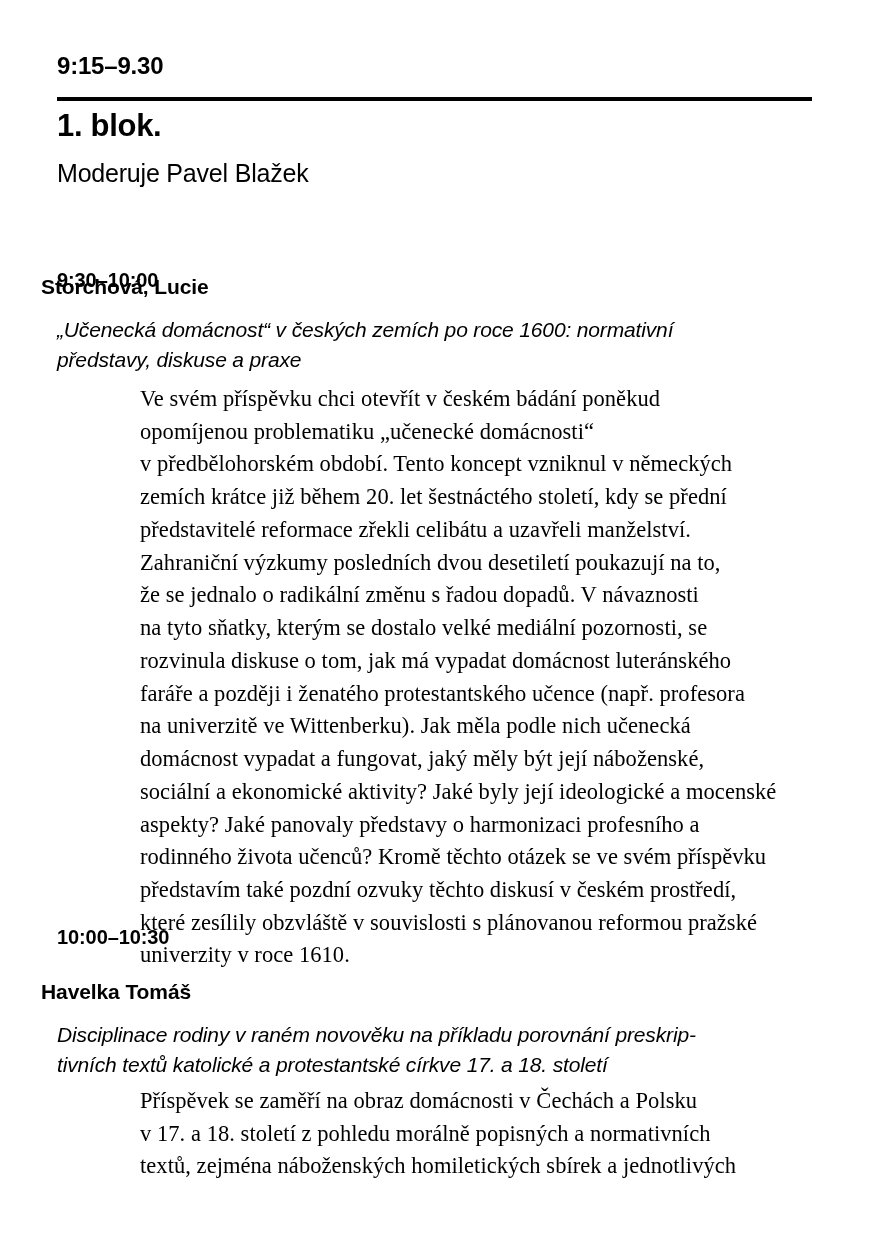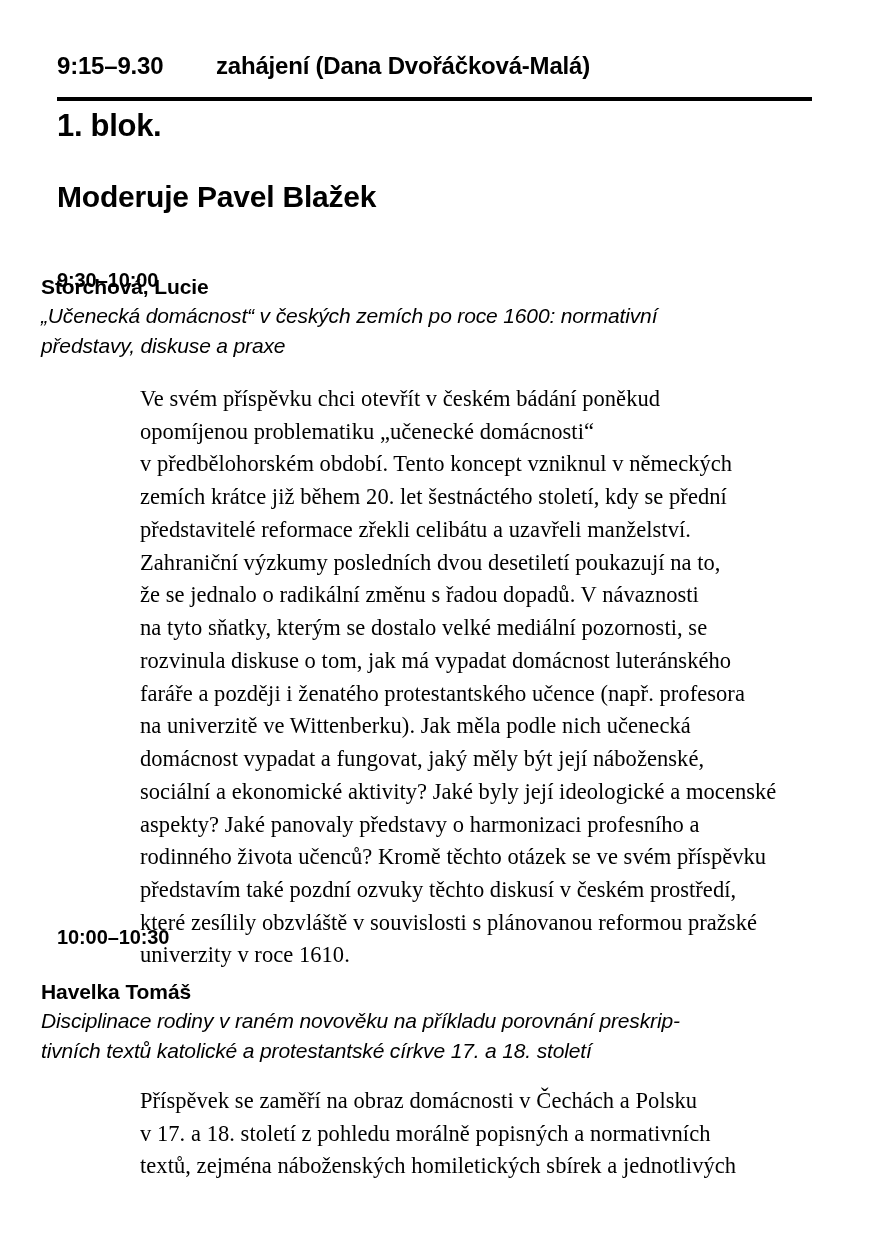--- a/index.html
+++ b/index.html
@@ -60,23 +60,23 @@
     left: 57px;
     top: 108px;
     font-weight: bold;
     font-size: 31px;
     letter-spacing: -0.3px;
   }
 
   .moderator {
     position: absolute;
     left: 57px;
-    top: 180px;
-    font-weight: bold;
-    font-size: 30px;
+    top: 159px;
+    font-weight: normal;
+    font-size: 25px;
     letter-spacing: -0.2px;
   }
 
   
   .slot-time {
     position: absolute;
     left: 57px;
     font-weight: bold;
     font-size: 20px;
     letter-spacing: -0.1px;
@@ -93,21 +93,21 @@
     font-weight: bold;
     font-size: 21px;
     letter-spacing: -0.1px;
     margin: 0 0 2px 0;
   }
   .talk-title {
     font-style: italic;
     font-size: 21px;
     line-height: 1.42;
     letter-spacing: -0.15px;
-    margin: 0;
+    margin: 16px;
     white-space: pre-line;
   }
 
   
   .abstract {
     position: absolute;
     left: 128px;
     width: 700px;
     font-family: "Liberation Serif", serif;
     font-size: 22.5px;
@@ -119,21 +119,20 @@
   .abstract.ab1 { top: 371px; }
   .abstract.ab2 { top: 1073px; }
 </style>
 </head>
 <body>
 
 <div class="page">
 
   <div class="session-line">
     <span class="session-time">9:15–9.30</span>
-    <span class="session-title">zahájení (Dana Dvořáčková-Malá)</span>
   </div>
 
   <div class="rule"></div>
 
   <div class="block-heading">1. blok.</div>
 
   <div class="moderator">Moderuje Pavel Blažek</div>
 
   <div class="slot-time t1">9:30–10:00</div>
 

